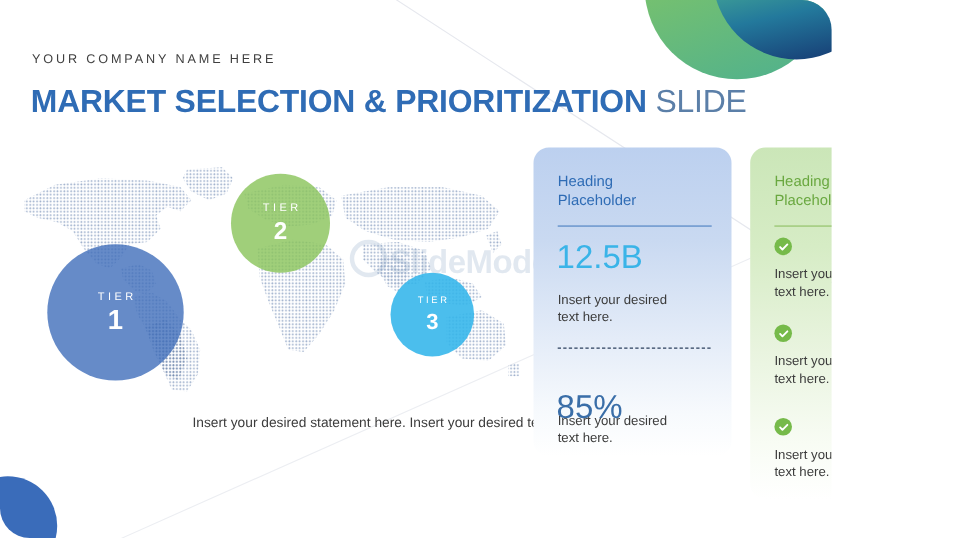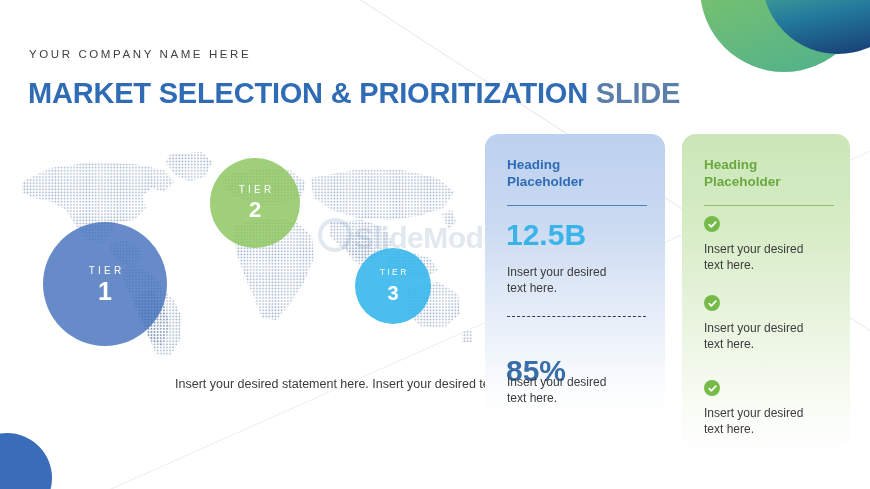--- a/index.html
+++ b/index.html
@@ -5,24 +5,25 @@
   html, body {
     margin: 0;
     padding: 0;
     background: #ffffff;
   }
   body {
     font-family: "Liberation Sans", sans-serif;
   }
   #slide {
     position: relative;
-    width: 870px;
+    width: 756px;
     height: 489px;
     background: #ffffff;
     overflow: hidden;
+    border-radius: 27px;
   }
 
   
   .deco-tr-green {
     position: absolute;
     top: -96px;
     right: 2px;
     width: 168px;
     height: 168px;
     border-radius: 50%;
@@ -85,21 +86,21 @@
     line-height: 34px;
     letter-spacing: -0.2px;
     white-space: nowrap;
   }
   .slide-title .t-bold {
     font-weight: bold;
     color: #2f6cb5;
     margin-top: 36px;
   }
   .slide-title .t-light {
-    font-weight: bold;
+    font-weight: normal;
     color: #5b7fa8;
     text-align: center;
   }
 
   
   .map-area {
     position: absolute;
     left: 14px;
     top: 148px;
     width: 460px;
@@ -200,41 +201,41 @@
     top: 134px;
     width: 168px;
     height: 320px;
     background: linear-gradient(180deg, #cbe6b8 0%, #d6ecc5 28%, #e9f4df 58%, #f8fcf4 84%, #ffffff 100%);
   }
   .card-heading {
     position: absolute;
     left: 22px;
     top: 22px;
     font-size: 13.5px;
-    font-weight: bold;
+    font-weight: normal;
     line-height: 17px;
     white-space: pre-line;
   }
   #card-blue .card-heading  { color: #2f6cb5; }
   #card-green .card-heading { color: #6aa840; }
   .card-rule {
     position: absolute;
     left: 22px;
     top: 71px;
     height: 1px;
   }
   #card-blue .card-rule  { width: 140px; background: #4a7fc0; }
   #card-green .card-rule { width: 130px; background: #8dbf63; }
 
   .big-stat {
     position: absolute;
     left: 21px;
     font-size: 30px;
     line-height: 34px;
-    font-weight: bold;
+    font-weight: normal;
   }
   #stat-1 { top: 84px;  color: #3ab4e8; }
   #stat-2 { top: 204px; color: #3a6ea8; margin-top: 16px; }
 
   .stat-text {
     position: absolute;
     left: 22px;
     font-size: 12px;
     line-height: 16px;
     color: #3c3c3c;

